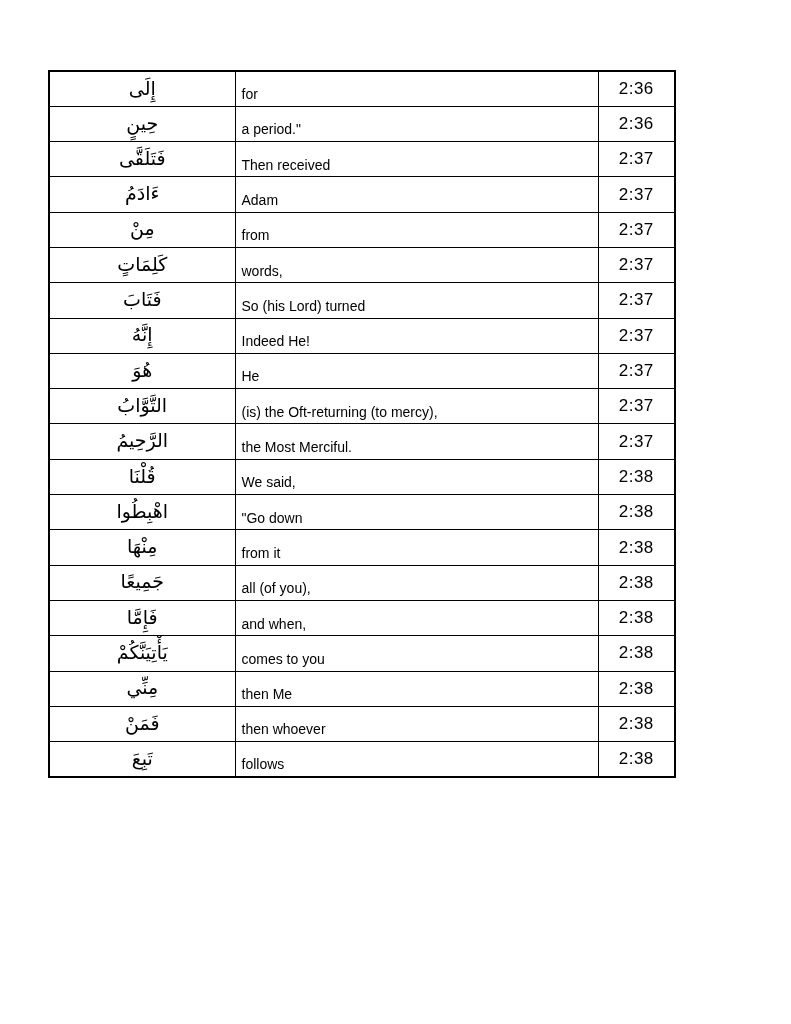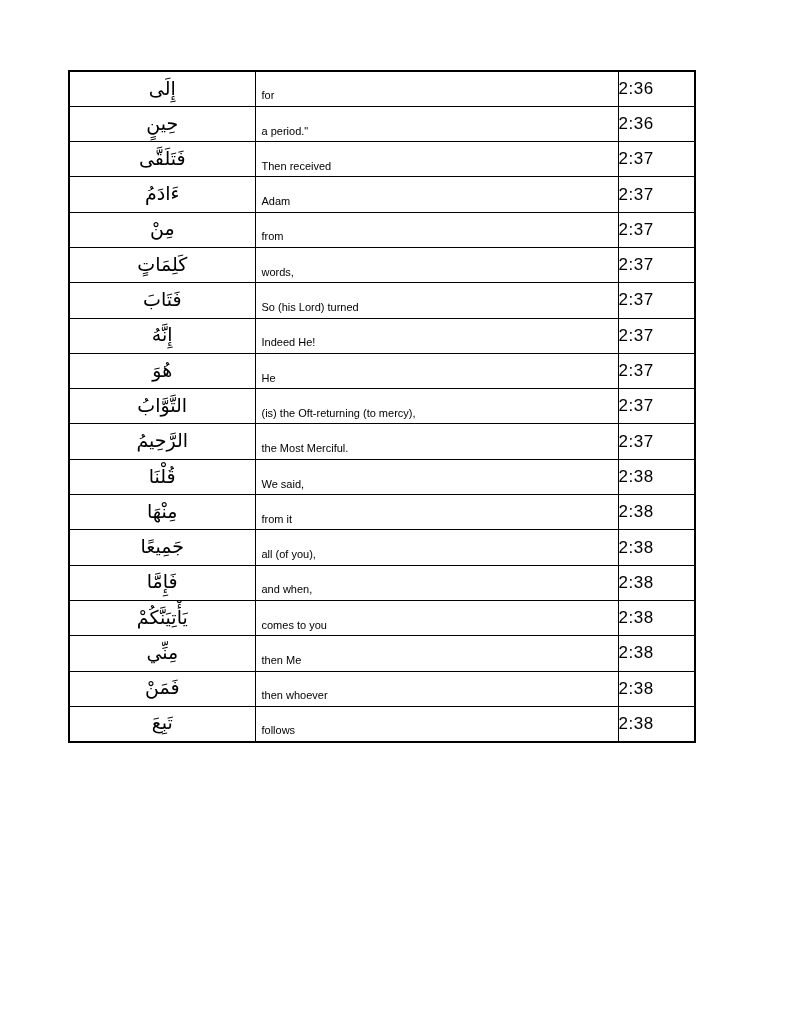--- a/index.html
+++ b/index.html
@@ -15,21 +15,21 @@
     color: #000000;
     overflow: hidden;
   }
   .page {
     position: absolute;
     inset: 0;
     background: #ffffff;
   }
   table.wbw-table {
     position: absolute;
-    left: 68px;
+    left: 48px;
     top: 70px;
     width: 626px;
     border-collapse: collapse;
     table-layout: fixed;
     border: 2px solid #000000;
   }
   col.c-ar  { width: 186px; }
   col.c-en  { width: 363px; }
   col.c-ref { width: 77px;  }
   td {
@@ -43,29 +43,29 @@
   td.cell-ar {
     font-family: "DejaVu Sans", sans-serif;
     font-size: 19px;
     text-align: center;
     vertical-align: middle;
     direction: rtl;
     line-height: 1.3;
     padding-bottom: 2px;
   }
   td.cell-en {
-    font-size: 11px;
+    font-size: 14px;
     text-align: left;
     vertical-align: bottom;
     padding: 0 2px 4px 6px;
     line-height: 1.05;
   }
   td.cell-ref {
     font-size: 17px;
-    text-align: left;
+    text-align: center;
     vertical-align: middle;
     letter-spacing: 0.5px;
   }
 </style>
 </head>
 <body>
 
 <div class="page">
   <table class="wbw-table">
     <colgroup>
@@ -128,20 +128,25 @@
           <td class="cell-ar">الرَّحِيمُ</td>
           <td class="cell-en">the Most Merciful.</td>
           <td class="cell-ref">2:37</td>
         </tr>
         <tr>
           <td class="cell-ar">قُلْنَا</td>
           <td class="cell-en">We said,</td>
           <td class="cell-ref">2:38</td>
         </tr>
         <tr>
+          <td class="cell-ar">اهْبِطُوا</td>
+          <td class="cell-en">"Go down</td>
+          <td class="cell-ref">2:38</td>
+        </tr>
+        <tr>
           <td class="cell-ar">مِنْهَا</td>
           <td class="cell-en">from it</td>
           <td class="cell-ref">2:38</td>
         </tr>
         <tr>
           <td class="cell-ar">جَمِيعًا</td>
           <td class="cell-en">all (of you),</td>
           <td class="cell-ref">2:38</td>
         </tr>
         <tr>

